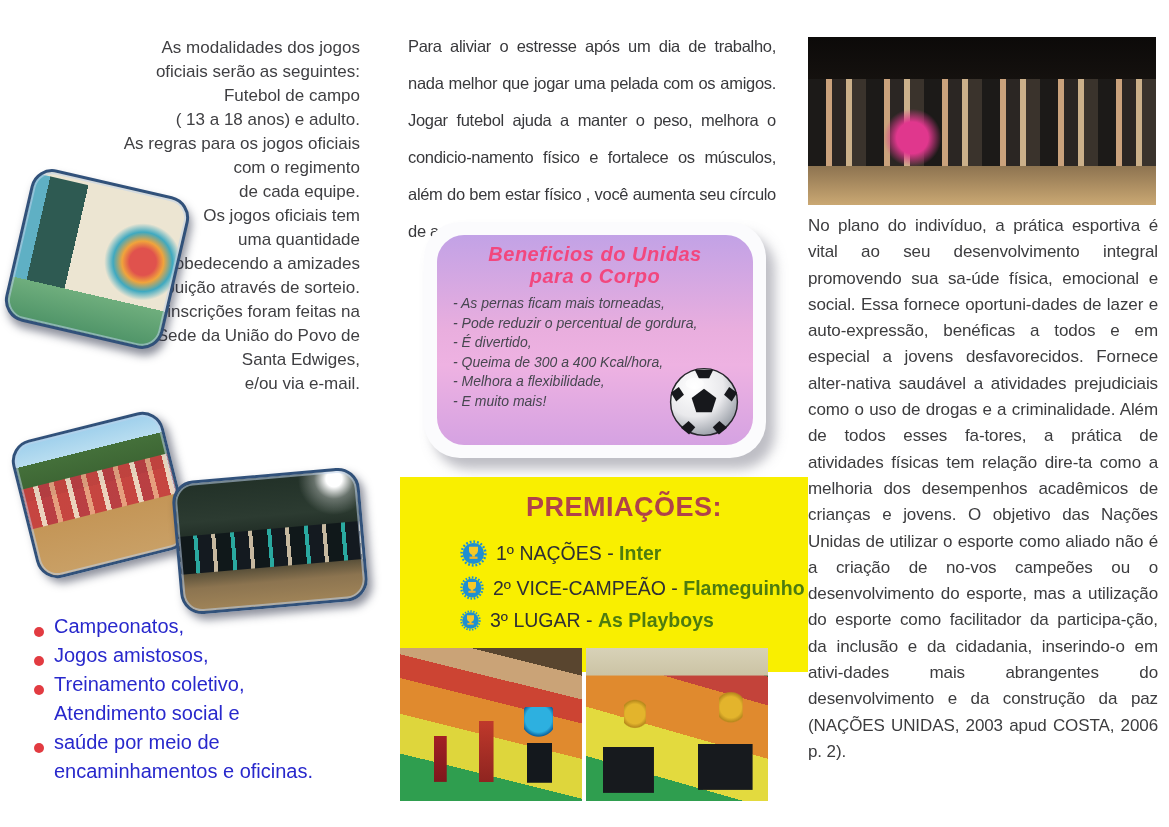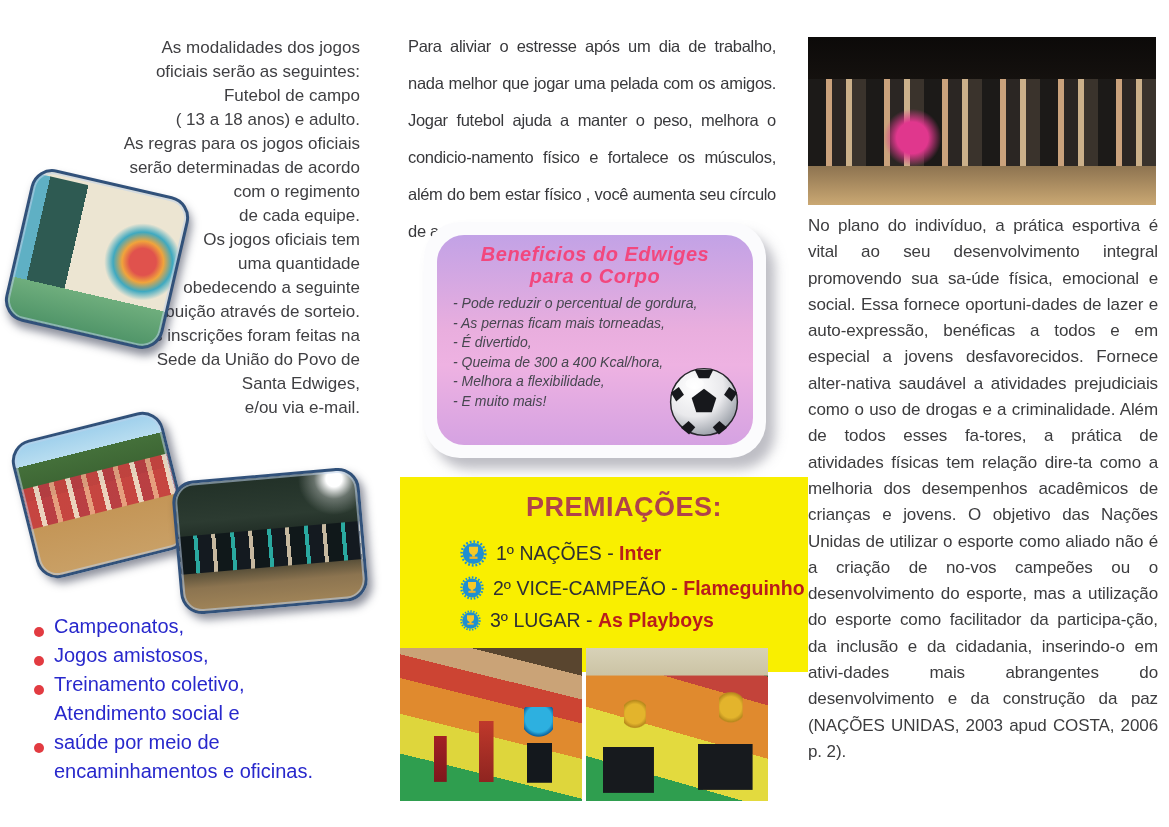--- a/index.html
+++ b/index.html
@@ -49,21 +49,21 @@
         color:#f2477e;letter-spacing:.5px;margin-right:16px;}
   .benefits-list{list-style:none;margin:7px 0 0 0;padding:0;font-size:14px;line-height:19.5px;
         color:#474750;white-space:nowrap;}
   .soccer-ball{position:absolute;right:12px;bottom:6px;}
   .awards{position:absolute;left:400px;top:477px;width:368px;height:195px;background:#f9ef00;padding-left:40px;}
   .awards-title{margin:15px 0 0 0;text-align:center;font-size:27px;font-weight:bold;
         color:#b0424a;letter-spacing:.5px;}
   .award-rows{margin:17px 0 0 20px;}
   .award-row{display:flex;align-items:center;gap:9px;margin-bottom:9px;}
   .award-text{font-size:19.5px;color:#2f2f33;}
-  .award-text b{color:#b91c1c;}
+  .award-text b{color:#4d7c0f;}
   .badge1{width:27px;height:27px;} .badge2{width:24px;height:24px;} .badge3{width:21px;height:21px;}
   .trophies{position:absolute;left:400px;top:648px;width:368px;height:153px;display:flex;gap:4px;}
   .tp{flex:1;background-repeat:no-repeat;background-size:100% 100%;}
   .tp-left{
     background-image:
       linear-gradient(#a31f24,#7d181c),
       linear-gradient(#c0392b,#8e2420),
       radial-gradient(circle at 50% 30%, #2db0e0 0 42%, #0d65a0 55%, rgba(0,0,0,0) 58%),
       linear-gradient(#14181d,#14181d),
       linear-gradient(14deg, #2f9e4f 0 24%, #ded63c 24% 44%, #e08a2e 44% 62%, #cc4433 62% 74%, #caa377 74% 86%, #59452f 86% 100%);
@@ -96,26 +96,25 @@
 <body>
 
 <div class="page">
 
   <div class="intro">
     <div>As modalidades dos jogos</div>
     <div>oficiais serão as seguintes:</div>
     <div>Futebol de campo</div>
     <div>( 13 a 18 anos) e adulto.</div>
     <div>As regras para os jogos oficiais</div>
-    <div>serão determinadas de acordo</div>
     <div>com o regimento</div>
     <div>de cada equipe.</div>
     <div>Os jogos oficiais tem</div>
     <div>uma quantidade</div>
-    <div>obedecendo a seguinte</div>
+    <div>obedecendo a amizades</div>
     <div>distribuição através de sorteio.</div>
     <div>As inscrições foram feitas na</div>
     <div>Sede da União do Povo de</div>
     <div>Santa Edwiges,</div>
     <div>e/ou via e-mail.</div>
   </div>
 
   <div class="photo photo-clubhouse"></div>
   <div class="photo photo-team-red"></div>
   <div class="photo photo-team-night"></div>
@@ -147,26 +146,26 @@
         <div>encaminhamentos e oficinas.</div>
       </div>
     </li>
   </ul>
 
   <p class="lead">Para aliviar o estresse após um dia de trabalho, nada melhor que jogar uma pelada com os amigos. Jogar futebol ajuda a manter o peso, melhora o condicio-namento físico e fortalece os músculos, além do bem estar físico , você aumenta seu círculo de amizades.</p>
 
   <div class="benefits-card">
     <div class="benefits-inner">
       <div class="benefits-title">
-        <div>Beneficios do Edwiges</div>
+        <div>Beneficios do Unidas</div>
         <div>para o Corpo</div>
       </div>
       <ul class="benefits-list">
+        <li>- As pernas ficam mais torneadas,</li>
         <li>- Pode reduzir o percentual de gordura,</li>
-        <li>- As pernas ficam mais torneadas,</li>
         <li>- É divertido,</li>
         <li>- Queima de 300 a 400 Kcal/hora,</li>
         <li>- Melhora a flexibilidade,</li>
         <li>- E muito mais!</li>
       </ul>
       <svg class="soccer-ball" width="74" height="74" viewBox="0 0 72 72">
         <defs>
           <radialGradient id="ballg" cx="35%" cy="28%" r="80%">
             <stop offset="0%" stop-color="#ffffff"></stop>
             <stop offset="55%" stop-color="#e9e9ec"></stop>

